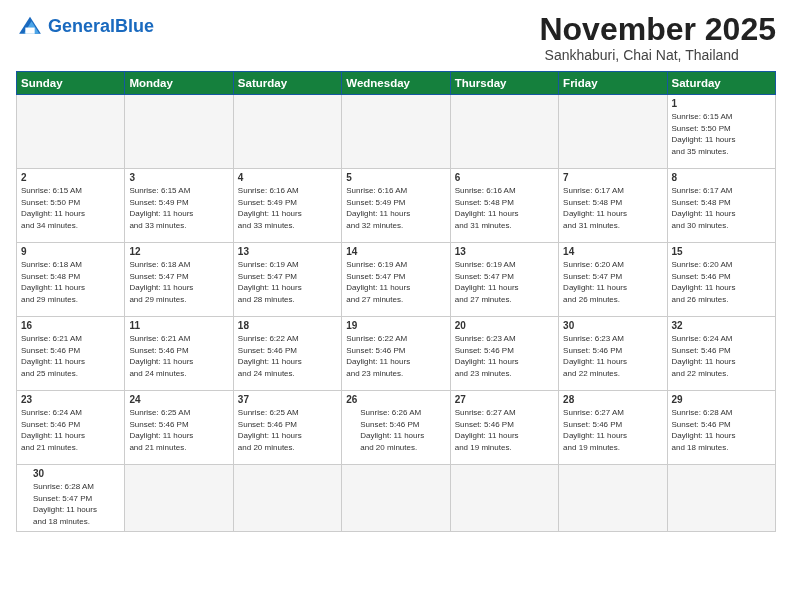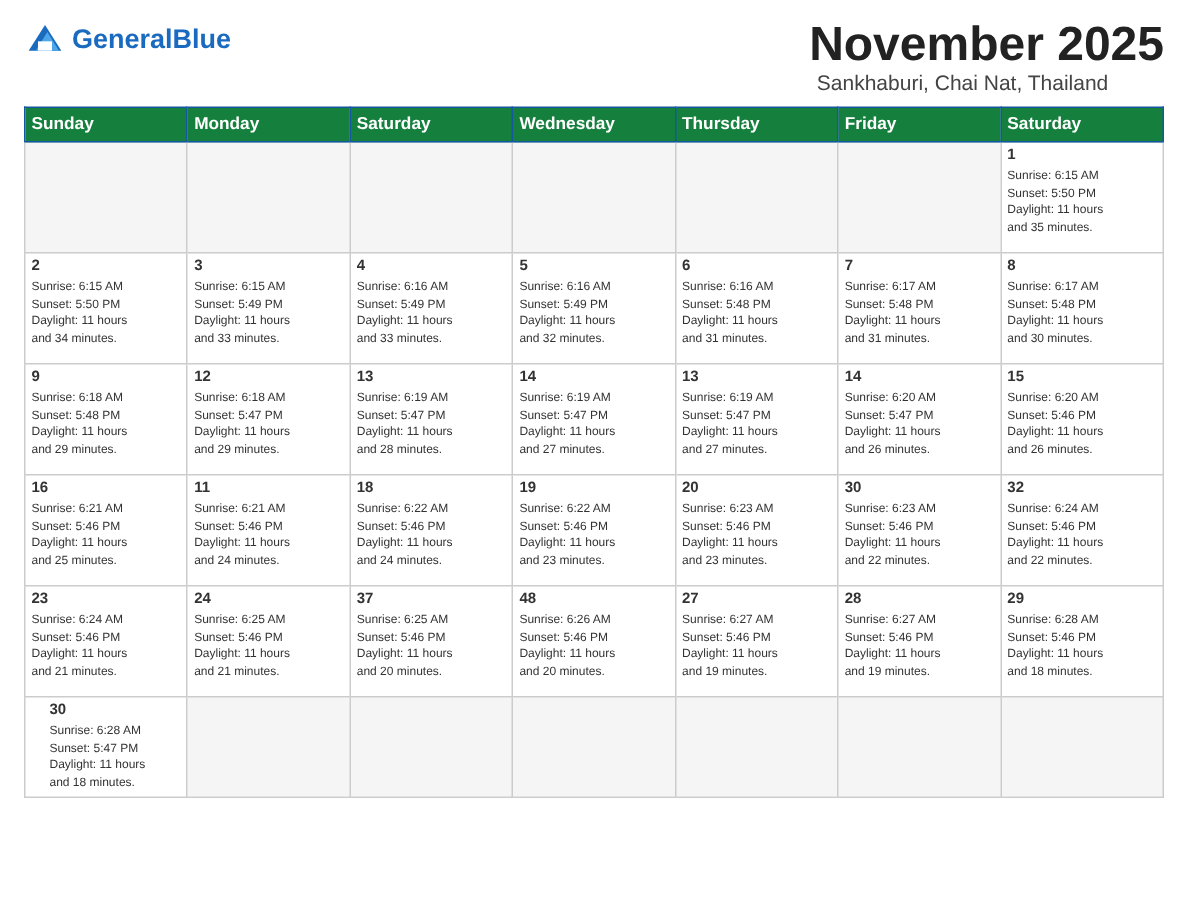--- a/index.html
+++ b/index.html
@@ -319,22 +319,22 @@
 and 21 minutes.</div>
           </td>
           <td>
             <span class="day-num">37</span>
             <div class="day-info" style="white-space: pre-line;">Sunrise: 6:25 AM
 Sunset: 5:46 PM
 Daylight: 11 hours
 and 20 minutes.</div>
           </td>
           <td>
-            <span class="day-num">48</span>
-            <div class="day-info" style="white-space: pre-line;">Sunrise: 6:26 AM
+            <span class="day-num">26</span>
+            <div class="day-info" style="white-space: pre-line; margin-left: 14px;">Sunrise: 6:26 AM
 Sunset: 5:46 PM
 Daylight: 11 hours
 and 20 minutes.</div>
           </td>
           <td>
             <span class="day-num">27</span>
             <div class="day-info" style="white-space: pre-line;">Sunrise: 6:27 AM
 Sunset: 5:46 PM
 Daylight: 11 hours
 and 19 minutes.</div>

